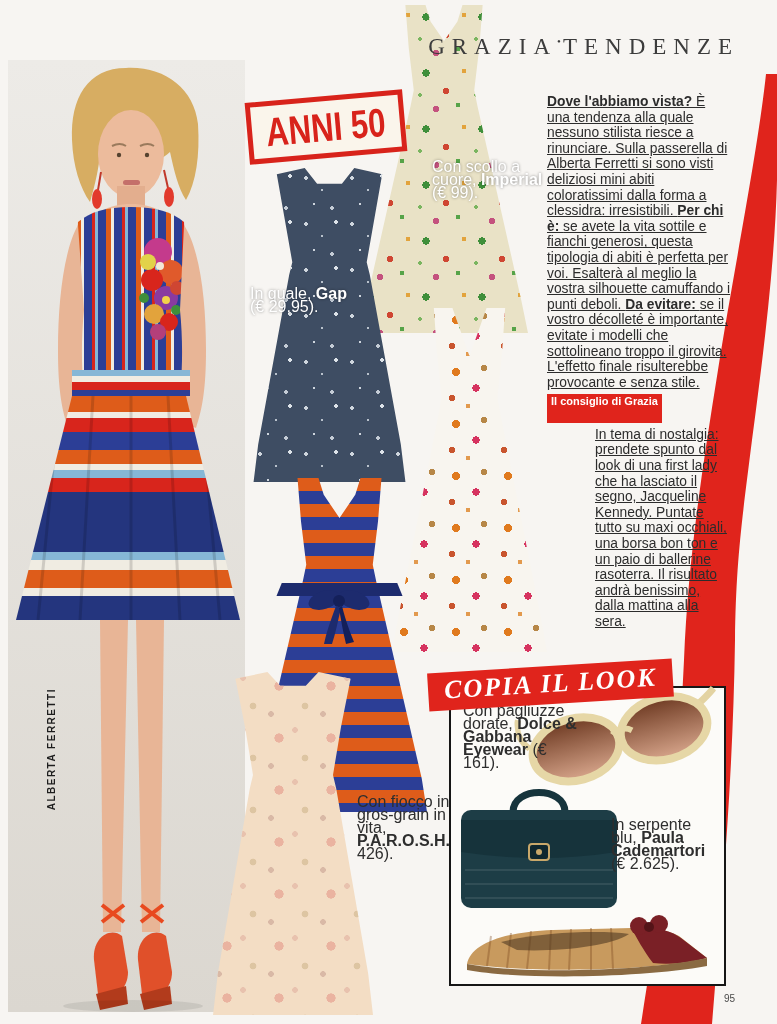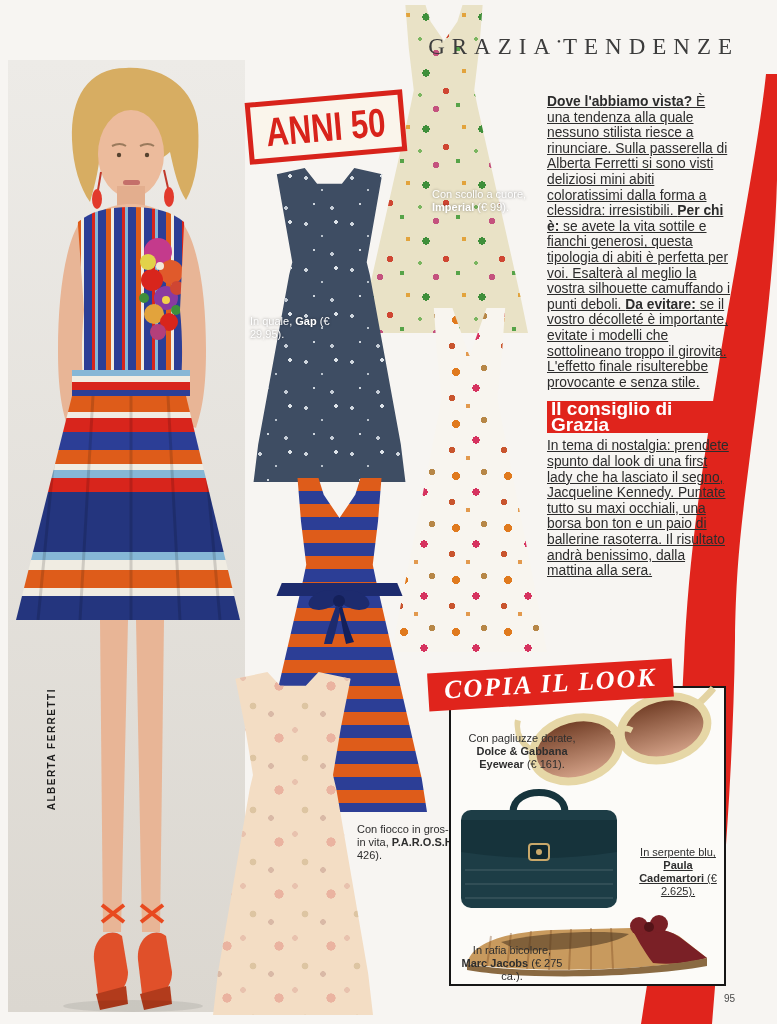--- a/index.html
+++ b/index.html
@@ -64,39 +64,39 @@
   .d-closet{left:213px;top:672px;width:160px;height:343px;
     clip-path:polygon(14% 2%,34% 0%,42% 4%,58% 4%,66% 0%,86% 2%,80% 16%,75% 30%,77% 34%,97% 88%,100% 100%,0% 100%,3% 88%,23% 34%,25% 30%,20% 16%);
     background-color:#f3ddc4;
     background-image:
       radial-gradient(circle 8px at 14px 14px,#eab3a0 55%,transparent 60%),
       radial-gradient(circle 6px at 40px 34px,#ddc5a2 55%,transparent 60%),
       radial-gradient(circle 5px at 30px 6px,#e8c2ae 55%,transparent 60%),
       radial-gradient(circle 5px at 6px 42px,#d9b9a6 55%,transparent 60%);
     background-size:52px 52px;}
   
-  .caption{position:absolute;z-index:4;font-size:11px;line-height:13px;color:#2e2e2e;margin-top:28px;}
+  .caption{position:absolute;z-index:4;font-size:16px;line-height:13px;color:#2e2e2e;}
   .caption .b{font-weight:bold;}
   .caption.light{color:#fff;text-shadow:0 0 3px rgba(0,0,0,.45);}
   
   .article{position:absolute;left:547px;top:94px;width:184px;z-index:4;
            font-size:13.8px;line-height:15.6px;color:#2c2c2c;text-decoration:underline;}
   .article p{margin:0;}
   .article b{font-weight:bold;}
-  .consiglio{display:inline-block;margin-top:11px;background:#e0241c;color:#fff;
-             font-weight:bold;font-size:19px;padding:0 4px 1px;}
-  .article .p2{margin-top:4px;}
+  .consiglio{display:inline-block;margin-top:4px;background:#e0241c;color:#fff;
+             font-weight:bold;font-size:11px;padding:0 4px 13px;}
+  .article .p2{margin-top:4px;margin-left:48px;}
   
   .copia{position:absolute;left:428px;top:666px;z-index:6;background:#e0241c;color:#fff;
          font-family:"Liberation Serif",serif;font-style:italic;font-weight:bold;
          font-size:26px;letter-spacing:2px;padding:3px 16px 5px;transform:rotate(-3.5deg);
          white-space:nowrap;}
   .lookbox{position:absolute;left:449px;top:686px;width:273px;height:296px;z-index:5;
            background:#fcfbf8;border:2px solid #161616;}
-  .lookbox .caption{z-index:7;text-align:center;}
+  .lookbox .caption{z-index:7;}
   .lb-item{position:absolute;}
   .pagenum{position:absolute;left:724px;top:993px;font-size:10px;color:#4a4a4a;z-index:6;}
 </style>
 </head>
 <body>
 
 <div id="page">
 
   <svg id="ribbon" width="777" height="1024" viewBox="0 0 777 1024">
     <path d="M766,74 L777,74 L777,180 C775,260 764,350 752,440 C742,520 736,560 735,640
@@ -291,19 +291,18 @@
       </g>
       <path d="M40,30 C80,20 140,18 168,22 C150,34 100,40 56,38 Z" fill="#46321e" opacity=".55"></path>
       <path d="M170,16 C190,14 210,18 220,26 L246,46 C228,51 208,53 192,51 C182,38 176,26 170,16 Z" fill="#7a2026"></path>
       <circle cx="178" cy="14" r="9" fill="#7a2026"></circle>
         <circle cx="198" cy="12" r="9" fill="#7a2026"></circle>
       <circle cx="188" cy="15" r="5" fill="#541418"></circle>
       <path d="M6,52 C60,62 180,60 246,46 L246,54 C180,66 60,68 6,58 Z" fill="#8a6a42"></path>
     </svg>
 
     <div class="caption" style="left:12px;top:16px;width:118px;"><span>Con pagliuzze dorate, </span><span class="b">Dolce &amp; Gabbana Eyewear</span><span> (€ 161).</span></div>
-    <div class="caption" style="left:181px;top:130px;width:92px;text-decoration:underline;"><span>In serpente blu, </span><span class="b">Paula Cademartori</span><span> (€ 2.625).</span></div>
-    <div class="caption" style="left:10px;top:228px;width:102px;"><span>In rafia bicolore, </span><span class="b">Marc Jacobs</span><span> (€ 275 ca.).</span></div>
+    <div class="caption" style="left:160px;top:130px;width:92px;"><span>In serpente blu, </span><span class="b">Paula Cademartori</span><span> (€ 2.625).</span></div>
   </div>
 
   <div class="pagenum">95</div>
 
 </div>
 
 </body></html>

